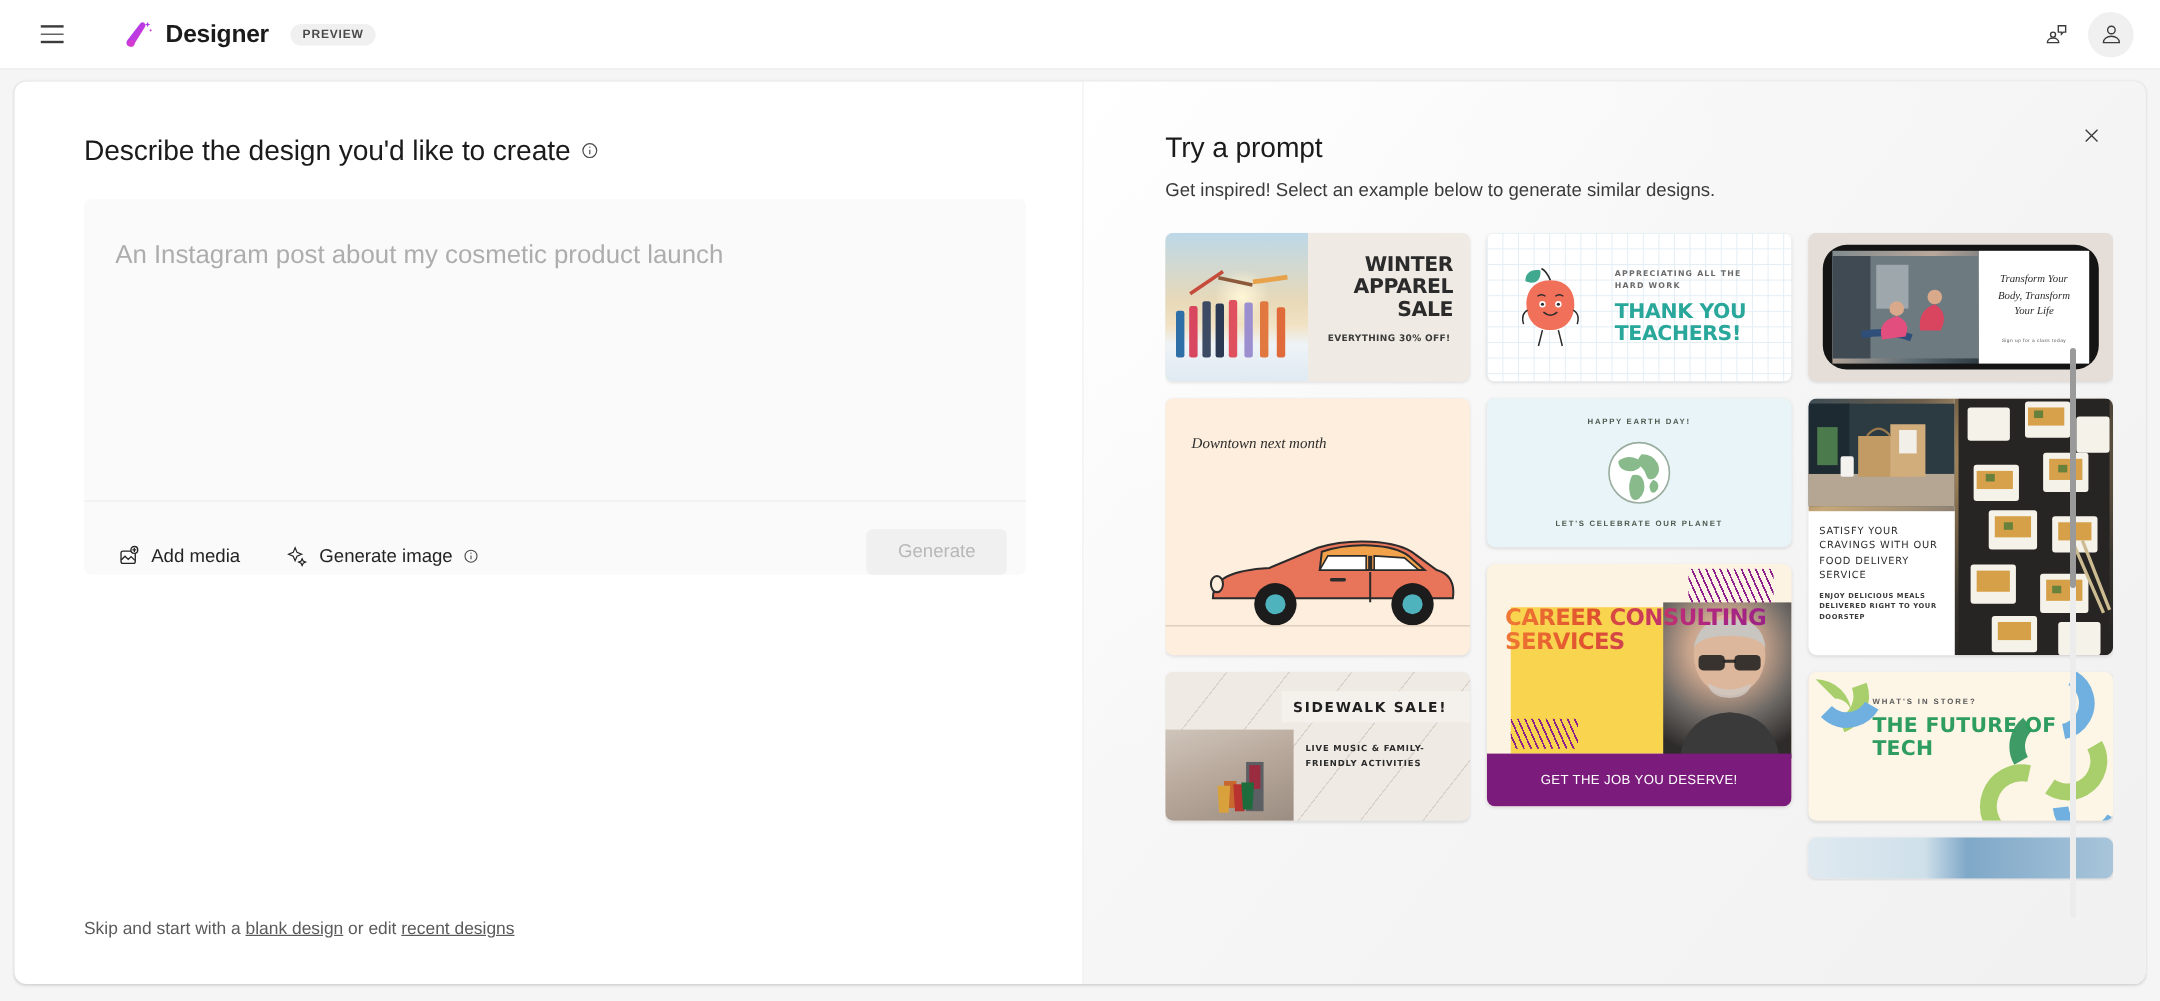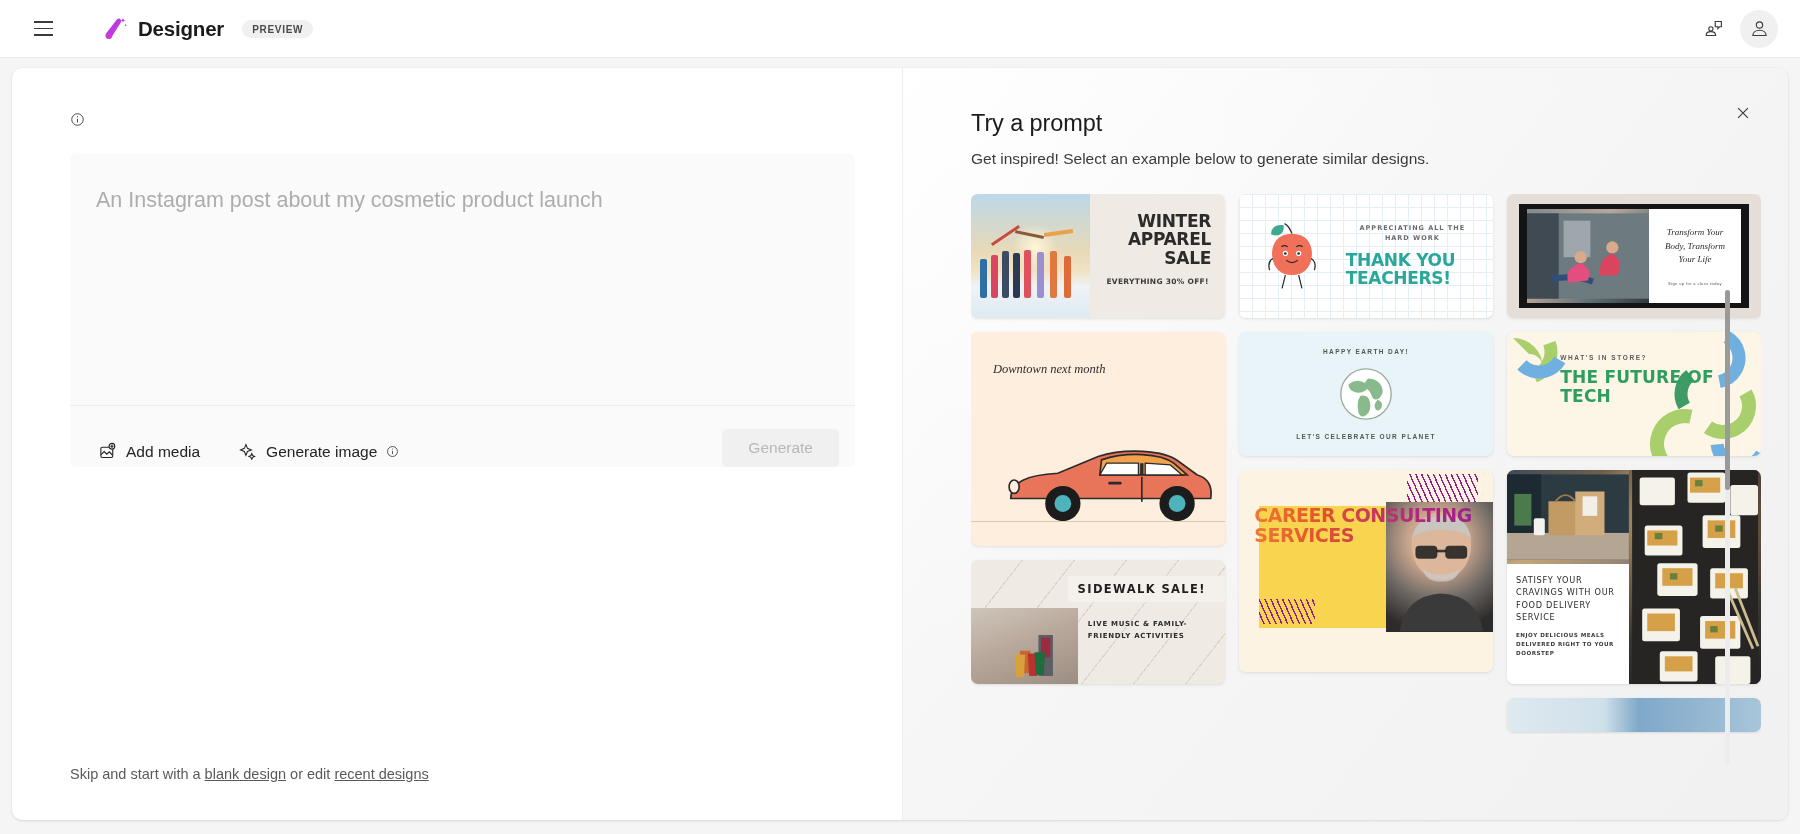--- a/index.html
+++ b/index.html
@@ -166,29 +166,29 @@
     height: 124px; background: #ffffff; position: relative; display: flex; align-items: center;
     background-image:
       linear-gradient(#e3eef5 1px, transparent 1px),
       linear-gradient(90deg, #e3eef5 1px, transparent 1px);
     background-size: 13px 13px;
   }
   .c-teach .apple { width: 42%; display:flex; align-items:center; justify-content:center; }
   .c-teach .tx { flex:1; padding-right: 14px; }
   .c-teach .small {
     font-size: 6.5px; letter-spacing: 1px; color: #6b6b6b; font-weight: 600;
-    text-align: center; font-family: "DejaVu Sans", sans-serif; line-height: 1.5;
+    text-align: left; font-family: "DejaVu Sans", sans-serif; line-height: 1.5;
   }
   .c-teach .big {
     margin-top: 8px; font-size: 17px; font-weight: bold; color: #2aa79b;
     font-family: "DejaVu Sans", sans-serif; line-height: 1.05; letter-spacing: -0.3px;
   }
 
   .c-fit { height: 124px; background: #e5ded8; padding: 10px 12px; }
-  .c-fit .inner { height: 100%; background: #141414; padding: 5px 0; display:flex; }
+  .c-fit .inner { height: 100%; background: #141414; padding: 5px 0; display:flex;border-radius:20px; }
   .c-fit .ph {
     width: 53%; margin-left: 8px;
     background: linear-gradient(135deg,#7f8a8e 0%, #b9a79b 40%, #5f6d74 72%, #2e3a42 100%);
   }
   .c-fit .wt {
     flex:1; background:#fff; margin-right:8px; display:flex; flex-direction:column;
     align-items:center; justify-content:center; padding: 0 8px;
   }
   .c-fit .ital {
     font-family: "Liberation Serif", serif; font-style: italic; font-size: 9px;
@@ -321,20 +321,21 @@
         <path d="M4.4 20c0-3.7 3.4-6 7.6-6s7.6 2.3 7.6 6z"></path>
       </svg>
     </div>
   </div>
 </div>
 
 <div class="shell">
 
   <div class="left-pane">
     <div class="pane-title">
+      <span>Describe the design you'd like to create</span>
       <span class="info-icon">
         <svg width="15" height="15" viewBox="0 0 24 24" fill="none" stroke="#4a4a4a" stroke-width="1.6">
           <circle cx="12" cy="12" r="9.2"></circle>
             <path d="M12 10.8v6"></path>
             <circle cx="12" cy="7.4" r="0.9" fill="#4a4a4a" stroke="none"></circle>
         </svg>
       </span>
     </div>
 
     <div class="prompt-box">
@@ -502,20 +503,23 @@
           <div class="face">
             <svg viewBox="0 0 100 130" style="position:absolute;inset:0;width:100%;height:100%">
               <ellipse cx="52" cy="44" rx="30" ry="34" fill="#dcb79c"></ellipse>
               <path d="M22 38 q4 -24 30 -24 q28 0 30 24 q-6 -10 -30 -10 q-24 0 -30 10Z" fill="#c9c5c0"></path>
               <rect x="26" y="44" width="22" height="13" rx="4" fill="#1c1c1c" opacity=".85"></rect>
               <rect x="56" y="44" width="22" height="13" rx="4" fill="#1c1c1c" opacity=".85"></rect>
               <rect x="47" y="48" width="10" height="2.6" fill="#1c1c1c" opacity=".85"></rect>
               <path d="M34 68 q18 10 36 0 q-2 12 -18 12 q-16 0 -18 -12Z" fill="#cfc9c4" opacity=".8"></path>
               <path d="M10 130 q6 -36 42 -38 q36 2 42 38Z" fill="#3a3a3a"></path>
             </svg>
+          </div>
+          <div class="banner">
+            <span>GET THE JOB YOU DESERVE!</span>
           </div>
         </div>
 
         <div class="card c-fit">
           <div class="inner">
             <div class="ph">
               <svg viewBox="0 0 100 70" style="width:100%;height:100%">
                 <rect x="0" y="0" width="100" height="70" fill="#6d7a80"></rect>
                 <rect x="0" y="0" width="26" height="70" fill="#3f4a52"></rect>
                 <rect x="30" y="6" width="22" height="30" fill="#cfd4d6" opacity=".5"></rect>
@@ -524,35 +528,20 @@
                 <path d="M44 41 q10 4 6 14 l-16 2 q-4 -12 10 -16Z" fill="#e24f7e"></path>
                 <circle cx="70" cy="28" r="5" fill="#d9a98c"></circle>
                 <path d="M70 33 q10 6 4 18 l-14 0 q-2 -14 10 -18Z" fill="#d9455f"></path>
               </svg>
             </div>
             <div class="wt">
               <div class="ital">Transform Your Body, Transform Your Life</div>
               <div class="tiny">Sign up for a class today</div>
             </div>
           </div>
-        </div>
-
-        <div class="card c-tech">
-          <svg viewBox="0 0 250 124" style="position:absolute;inset:0;width:100%;height:100%">
-            <path d="M4 6 a30 30 0 0 1 30 30 a14 14 0 0 0 -14 -14 Z" fill="#a8cf6c" transform="rotate(0 20 20)"></path>
-            <circle cx="16" cy="20" r="26" fill="none" stroke="#a8cf6c" stroke-width="13" stroke-dasharray="40 200" transform="rotate(-20 16 20)"></circle>
-            <circle cx="30" cy="16" r="24" fill="none" stroke="#6fb0e0" stroke-width="13" stroke-dasharray="44 200" transform="rotate(30 30 16)"></circle>
-            <circle cx="206" cy="26" r="24" fill="none" stroke="#6fb0e0" stroke-width="13" stroke-dasharray="58 200" transform="rotate(-60 206 26)"></circle>
-            <circle cx="196" cy="62" r="24" fill="none" stroke="#3e9b66" stroke-width="13" stroke-dasharray="34 200" transform="rotate(150 196 62)"></circle>
-            <circle cx="214" cy="74" r="26" fill="none" stroke="#a8cf6c" stroke-width="14" stroke-dasharray="70 200" transform="rotate(-30 214 74)"></circle>
-            <circle cx="176" cy="112" r="28" fill="none" stroke="#a8cf6c" stroke-width="14" stroke-dasharray="84 200" transform="rotate(110 176 112)"></circle>
-            <circle cx="232" cy="110" r="24" fill="none" stroke="#6fb0e0" stroke-width="13" stroke-dasharray="60 200" transform="rotate(30 232 110)"></circle>
-          </svg>
-          <div class="what">WHAT'S IN STORE?</div>
-          <div class="big">THE FUTURE OF TECH</div>
         </div>
 
         <div class="card c-food">
           <div class="left">
             <div class="img">
               <svg viewBox="0 0 100 70" style="width:100%;height:100%">
                 <rect width="100" height="70" fill="#2c3a42"></rect>
                 <rect x="0" y="48" width="100" height="22" fill="#b4a693"></rect>
                 <rect x="0" y="0" width="28" height="48" fill="#1d2a31"></rect>
                 <rect x="6" y="16" width="14" height="26" fill="#4b7a4c"></rect>
@@ -597,20 +586,35 @@
                   <rect x="18" y="50" width="6" height="5"></rect>
                 <rect x="66" y="44" width="6" height="5"></rect>
                   <rect x="30" y="82" width="6" height="5"></rect>
                 <rect x="62" y="124" width="6" height="5"></rect>
               </g>
               <path d="M76 96 L96 142M82 94 L100 140" stroke="#cdbb92" stroke-width="2.2"></path>
             </svg>
           </div>
         </div>
 
+        <div class="card c-tech">
+          <svg viewBox="0 0 250 124" style="position:absolute;inset:0;width:100%;height:100%">
+            <path d="M4 6 a30 30 0 0 1 30 30 a14 14 0 0 0 -14 -14 Z" fill="#a8cf6c" transform="rotate(0 20 20)"></path>
+            <circle cx="16" cy="20" r="26" fill="none" stroke="#a8cf6c" stroke-width="13" stroke-dasharray="40 200" transform="rotate(-20 16 20)"></circle>
+            <circle cx="30" cy="16" r="24" fill="none" stroke="#6fb0e0" stroke-width="13" stroke-dasharray="44 200" transform="rotate(30 30 16)"></circle>
+            <circle cx="206" cy="26" r="24" fill="none" stroke="#6fb0e0" stroke-width="13" stroke-dasharray="58 200" transform="rotate(-60 206 26)"></circle>
+            <circle cx="196" cy="62" r="24" fill="none" stroke="#3e9b66" stroke-width="13" stroke-dasharray="34 200" transform="rotate(150 196 62)"></circle>
+            <circle cx="214" cy="74" r="26" fill="none" stroke="#a8cf6c" stroke-width="14" stroke-dasharray="70 200" transform="rotate(-30 214 74)"></circle>
+            <circle cx="176" cy="112" r="28" fill="none" stroke="#a8cf6c" stroke-width="14" stroke-dasharray="84 200" transform="rotate(110 176 112)"></circle>
+            <circle cx="232" cy="110" r="24" fill="none" stroke="#6fb0e0" stroke-width="13" stroke-dasharray="60 200" transform="rotate(30 232 110)"></circle>
+          </svg>
+          <div class="what">WHAT'S IN STORE?</div>
+          <div class="big">THE FUTURE OF TECH</div>
+        </div>
+
         <div class="card c-sky"></div>
 
       </div>
     </div>
 
     <div class="scroll-track">
       <div class="scroll-thumb"></div>
     </div>
   </div>
 </div>

